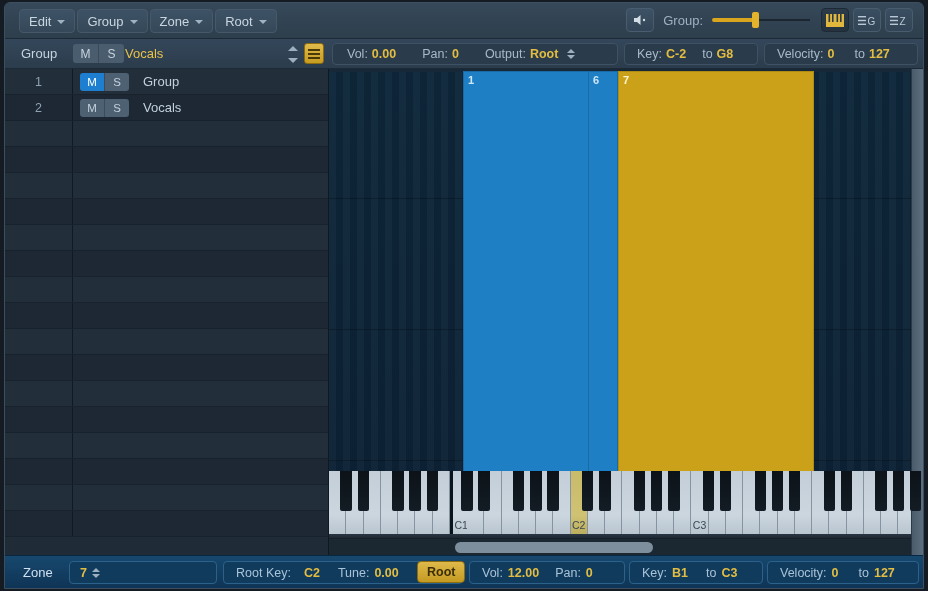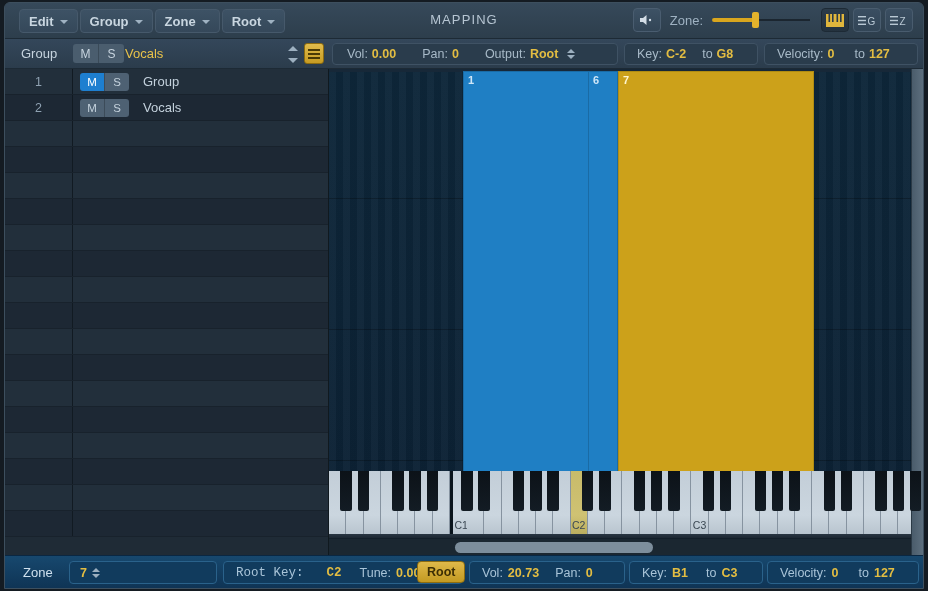--- a/index.html
+++ b/index.html
@@ -33,21 +33,20 @@
   .menus{position:absolute;left:14px;top:6px;display:flex;gap:2px;}
   .menu-btn{
     display:flex;align-items:center;gap:6px;
     height:24px;padding:0 9px;
     color:#c9d6e0;font-size:13px;
     background:linear-gradient(#3d5265,#35485a);
     border:1px solid #46596b;
     border-radius:4px;
     box-sizing:border-box;
     cursor:default;
-    font-weight:bold;
   }
   .menu-btn .chev{
     width:0;height:0;border-left:4px solid transparent;border-right:4px solid transparent;
     border-top:4px solid #9fb2c2;margin-top:2px;
   }
   .title{
     position:absolute;left:0;right:0;top:9px;text-align:center;
     color:#b6c5d2;font-size:13px;letter-spacing:1.1px;
   }
   .topright{
@@ -297,30 +296,29 @@
         <div class="menu-btn">
           <span>Zone</span>
           <span class="chev"></span>
         </div>
         <div class="menu-btn">
           <span>Root</span>
           <span class="chev"></span>
         </div>
       </div>
 
-      <div class="title">MAPPING</div>
 
       <div class="topright">
         <div class="spk-btn">
           <svg width="15" height="12" viewBox="0 0 15 12">
             <path d="M1 4h3L7.5 1v10L4 8H1z" fill="#d3dde6"></path>
             <circle cx="11" cy="6" r="1.2" fill="#d3dde6"></circle>
           </svg>
         </div>
-        <span class="zoom-label">Zone:</span>
+        <span class="zoom-label">Group:</span>
         <div class="zoom-slider">
           <div class="track"></div>
           <div class="fill"></div>
           <div class="knob"></div>
         </div>
         <div class="viewbtns">
           <div class="vbtn active">
             <svg width="18" height="13" viewBox="0 0 18 13">
               <rect x="0" y="0" width="18" height="13" fill="#e0b63c"></rect>
               <rect x="2.5" y="0" width="1.6" height="8" fill="#2b3b49"></rect>
@@ -582,36 +580,36 @@
 
       <div class="zbpill" style="left:64px;width:148px;padding:0 10px;">
         <span class="v">7</span>
         <span class="stepper2">
           <i class="up"></i>
           <i class="dn"></i>
         </span>
       </div>
 
       <div class="zbpill" style="left:218px;width:240px;padding:0 12px;gap:18px;">
-        <span style="display:flex;align-items:flex-end;gap:23px;font-family:Liberation Mono, monospace;">
+        <span style="display:flex;align-items:flex-end;gap:13px;">
           <span>Root Key:</span>
           <span class="v">C2</span>
         </span>
         <span style="display:flex;align-items:center;gap:5px;">
           <span>Tune:</span>
           <span class="v">0.00</span>
         </span>
       </div>
 
       <div class="pitchbtn" style="left:412px;">Root</div>
 
       <div class="zbpill" style="left:464px;width:156px;padding:0 12px;gap:16px;">
         <span style="display:flex;align-items:center;gap:5px;">
           <span>Vol:</span>
-          <span class="v">20.73</span>
+          <span class="v">12.00</span>
         </span>
         <span style="display:flex;align-items:center;gap:5px;">
           <span>Pan:</span>
           <span class="v">0</span>
         </span>
       </div>
 
       <div class="zbpill" style="left:624px;width:134px;padding:0 12px;gap:18px;">
         <span style="display:flex;align-items:center;gap:5px;">
           <span>Key:</span>

